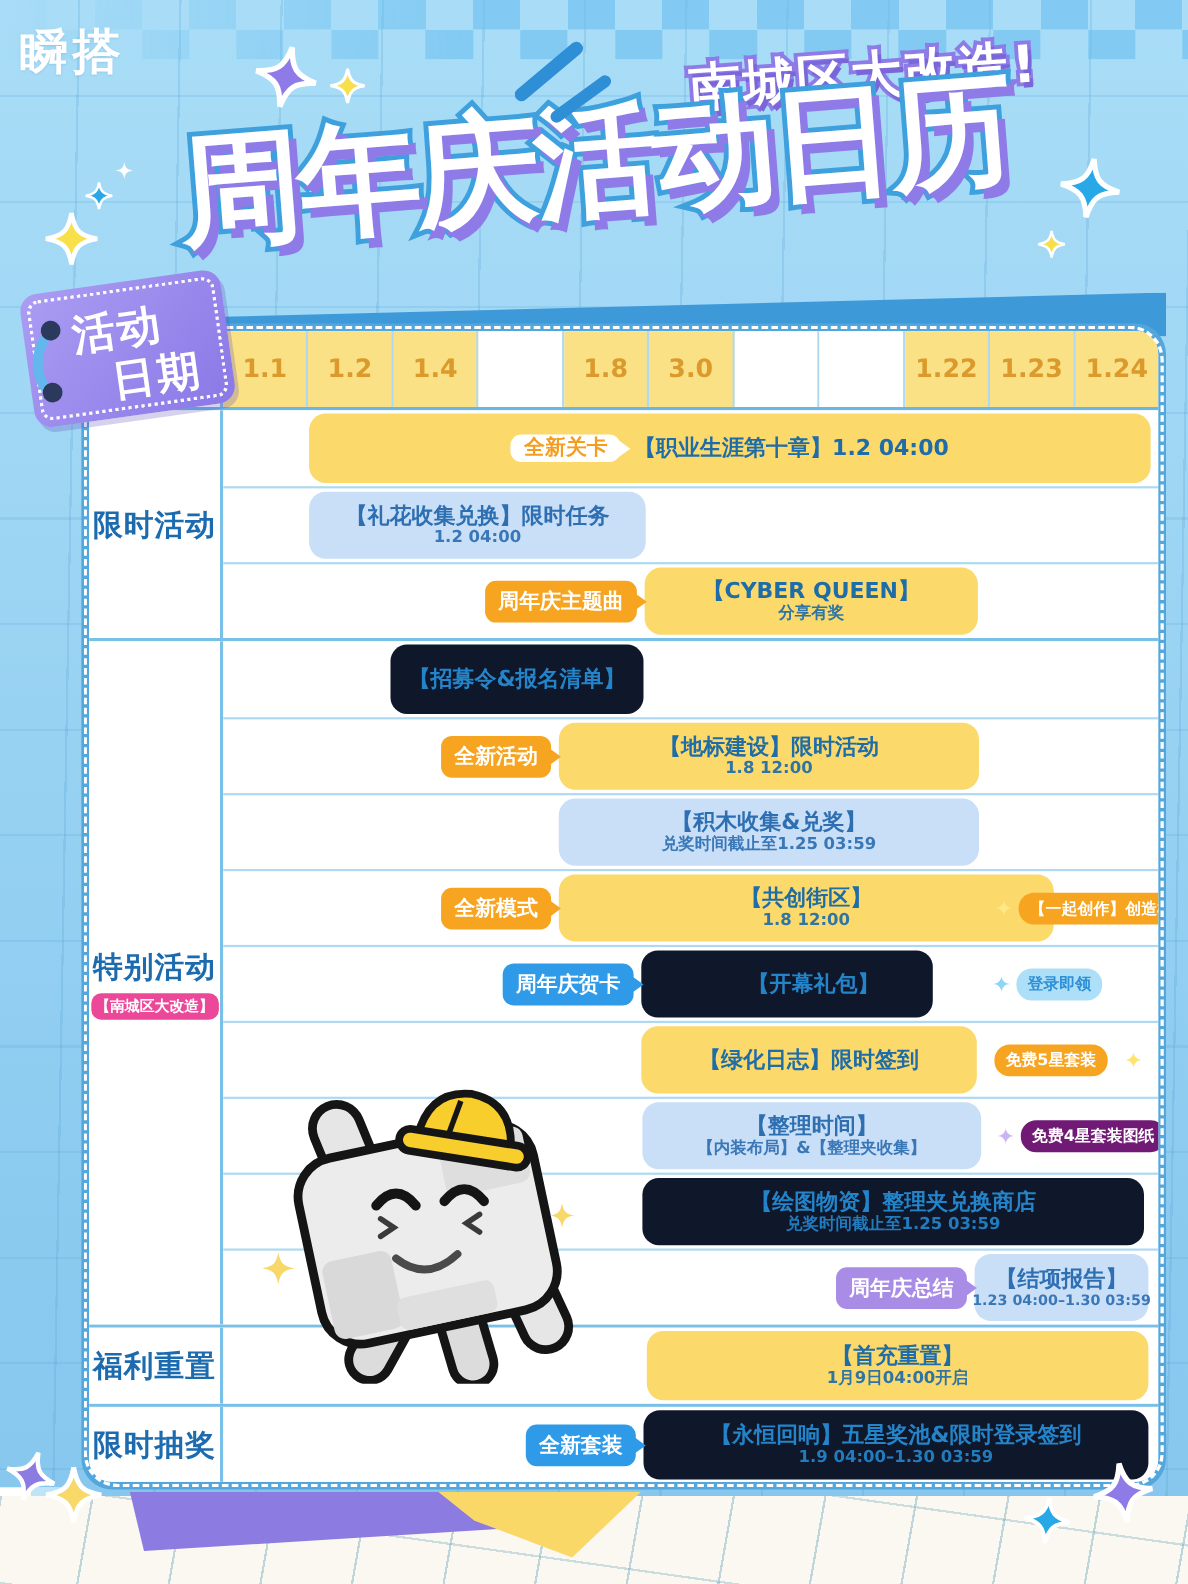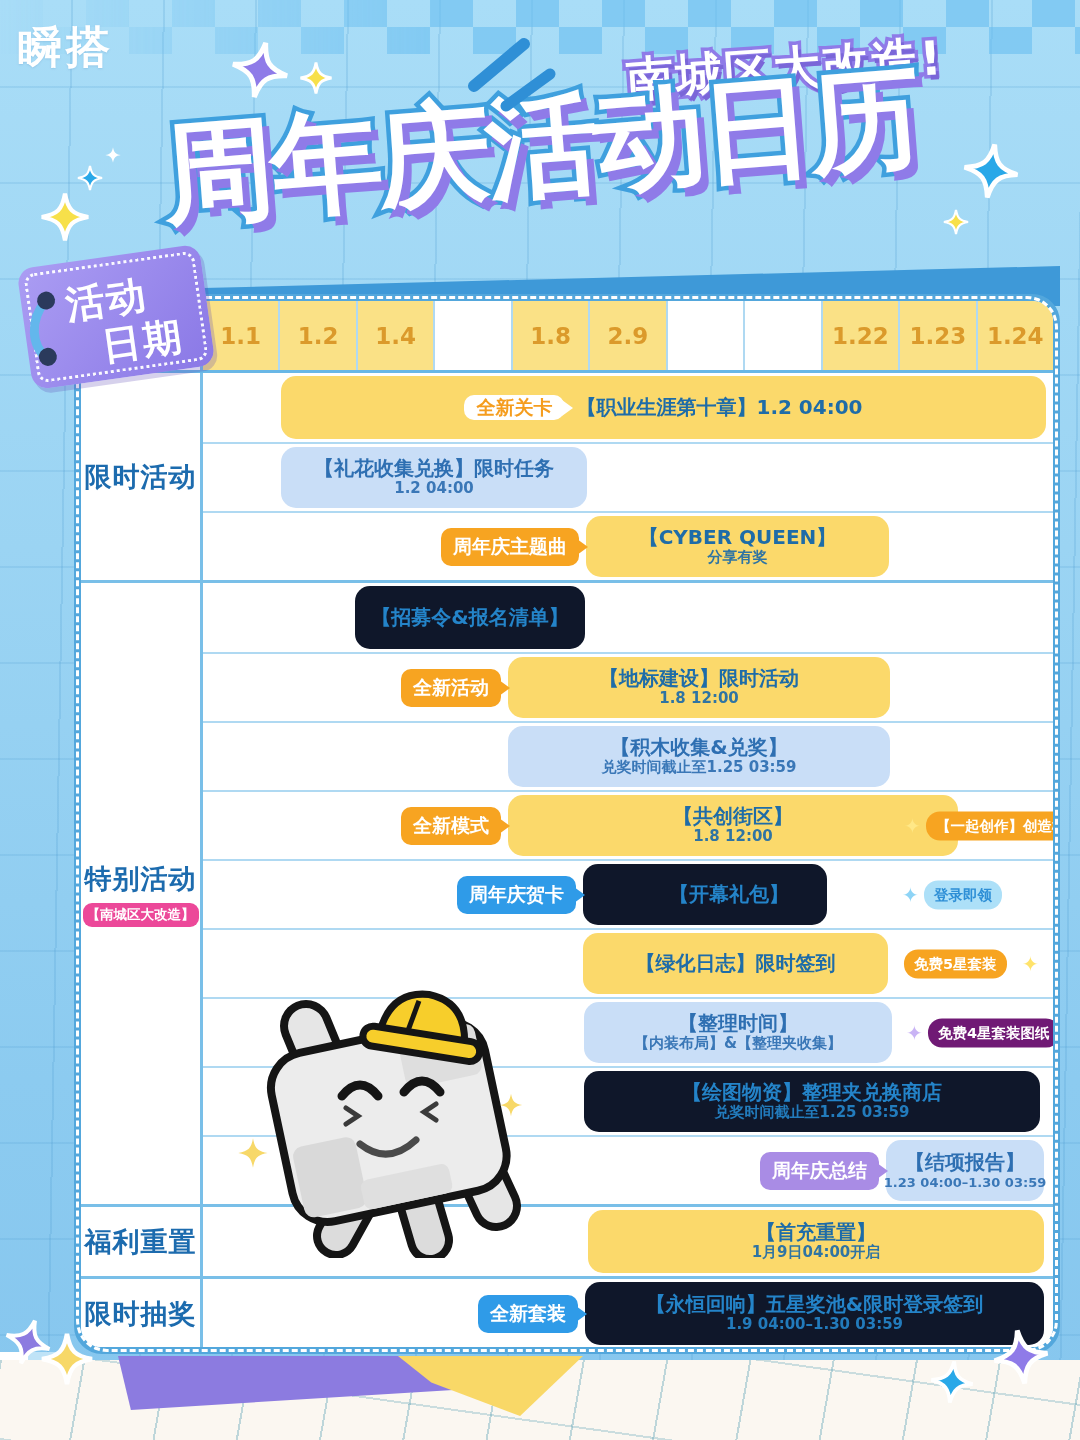--- a/index.html
+++ b/index.html
@@ -132,21 +132,21 @@
 <div class="panel">
   <div class="panel-inner">
     <div class="date-header">
       <div class="date-spacer"></div>
       <div class="date-cells">
           <div class="date-cell hl">1.1</div>
           <div class="date-cell hl">1.2</div>
           <div class="date-cell hl">1.4</div>
           <div class="date-cell"></div>
           <div class="date-cell hl">1.8</div>
-          <div class="date-cell hl">2.9</div>
+          <div class="date-cell hl">3.0</div>
           <div class="date-cell"></div>
           <div class="date-cell"></div>
           <div class="date-cell hl">1.22</div>
           <div class="date-cell hl">1.23</div>
           <div class="date-cell hl">1.24</div>
         </div>
     </div>
     <div>
         <div class="section">
           <div class="side">
@@ -216,21 +216,21 @@
                 <div class="t">
                   <span>【共创街区】</span>
                 </div>
                 <div class="s">1.8 12:00</div>
               </div>
               <span class="spark-glyph" style="left: 701px; color: rgb(255, 232, 135);">✦</span>
               <div class="pill orange" style="left: 723px;">【一起创作】创造模式</div>
             </div>
             <div class="row">
               <div class="tag blue" style="right: 477px;">周年庆贺卡</div>
-              <div class="bar cyan" style="left: 380px; width: 244px; padding-left: 48px;">
+              <div class="bar cyan" style="left: 380px; width: 265px; padding-left: 48px;">
                 <div class="t">
                   <span>【开幕礼包】</span>
                 </div>
               </div>
               <span class="spark-glyph" style="left: 699px; color: rgb(142, 212, 246);">✦</span>
               <div class="pill lightblue" style="left: 721px;">登录即领</div>
             </div>
             <div class="row">
               <div class="bar yellow" style="left: 380px; width: 305px;">
                 <div class="t">

